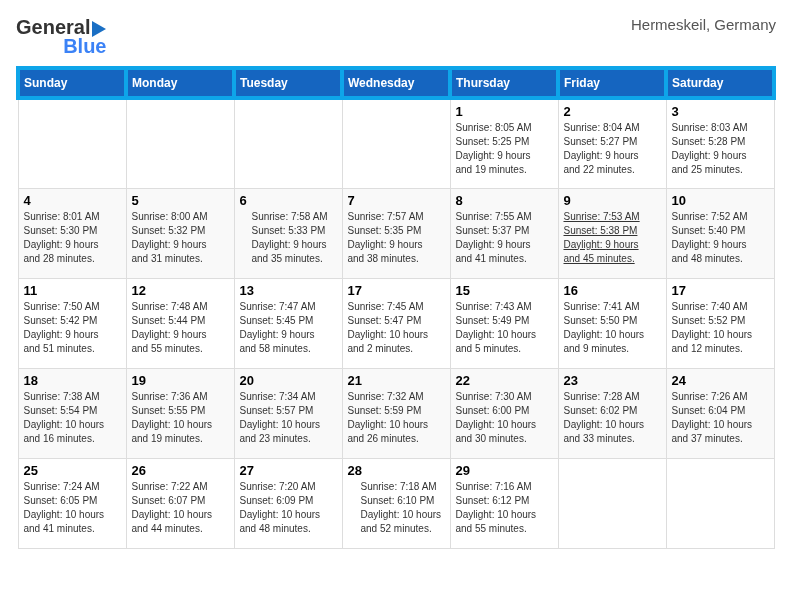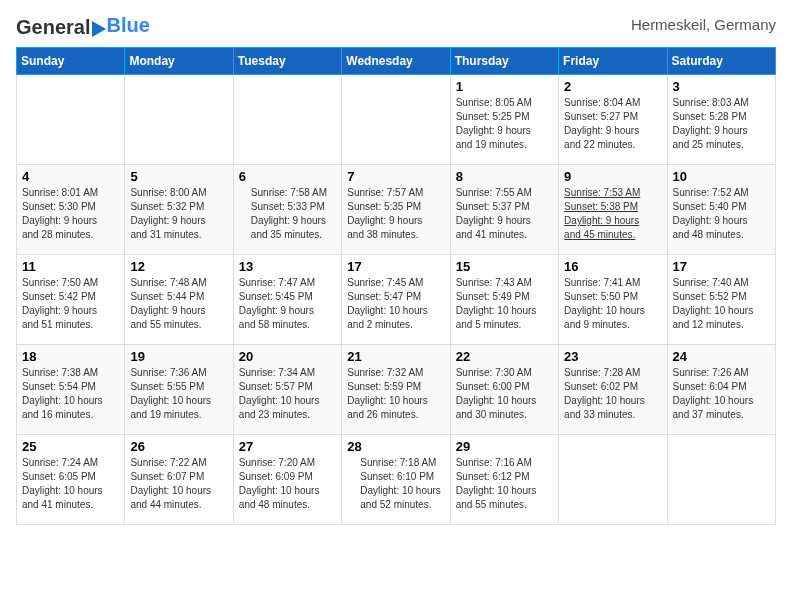--- a/index.html
+++ b/index.html
@@ -11,21 +11,22 @@
       padding: 16px;
     }
     .header {
       display: flex;
       justify-content: space-between;
       align-items: flex-start;
       margin-bottom: 8px;
     }
     .logo {
       display: flex;
-      align-items: center;
+      flex-direction: column;
+      align-items: flex-end;
     }
     .logo-line {
       display: flex;
       align-items: center;
     }
     .title-block {
       text-align: right;
     }
     .main-title {
       font-size: 36px;
@@ -41,21 +42,21 @@
       border-collapse: collapse;
       font-size: 11px;
     }
     thead tr th {
       background: #1565c0;
       color: #fff;
       padding: 6px 4px;
       text-align: left;
       font-size: 12px;
       font-weight: bold;
-      border: 1px solid #0ea5e9;
+      border: 4px solid #0ea5e9;
     }
     tbody tr td {
       vertical-align: top;
       padding: 4px 5px;
       border: 1px solid #ddd;
       width: calc(100% / 7);
       min-height: 80px;
       height: 90px;
       background: #fff;
     }

